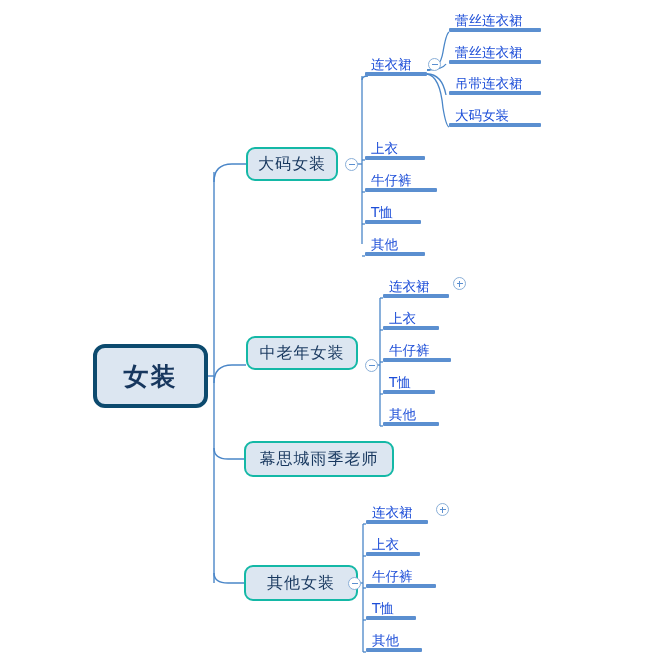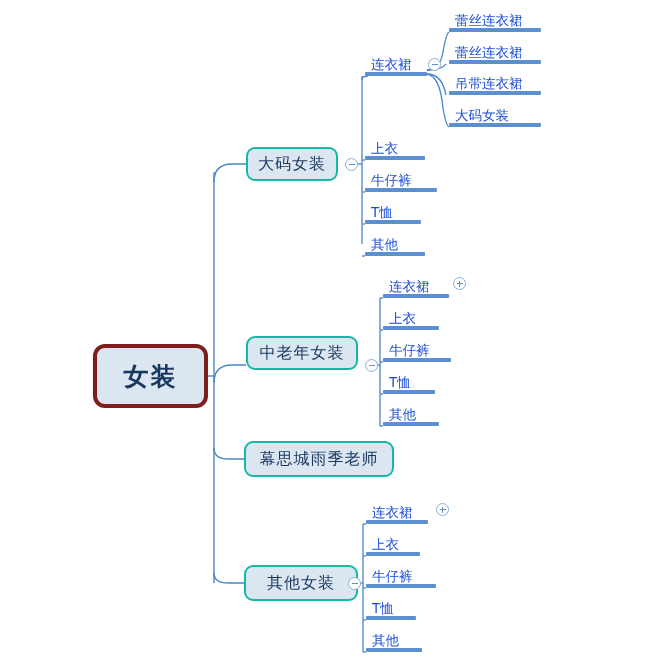--- a/index.html
+++ b/index.html
@@ -18,21 +18,21 @@
     position:absolute;
     box-sizing:border-box;
     background:#dce6f1;
     border:2px solid #14b8a6;
     border-radius:9px;
     display:flex;align-items:center;justify-content:center;
     color:#17375e;
     white-space:nowrap;
   }
   .boxnode.root{
-    border:4px solid #7f1d1d;
+    border:4px solid #0c4a6e;
     border-radius:12px;
     font-size:25px;
     font-weight:bold;
     letter-spacing:2px;
   }
   .boxnode.lvl1{
     font-size:16px;
     letter-spacing:1px;
   }
 

